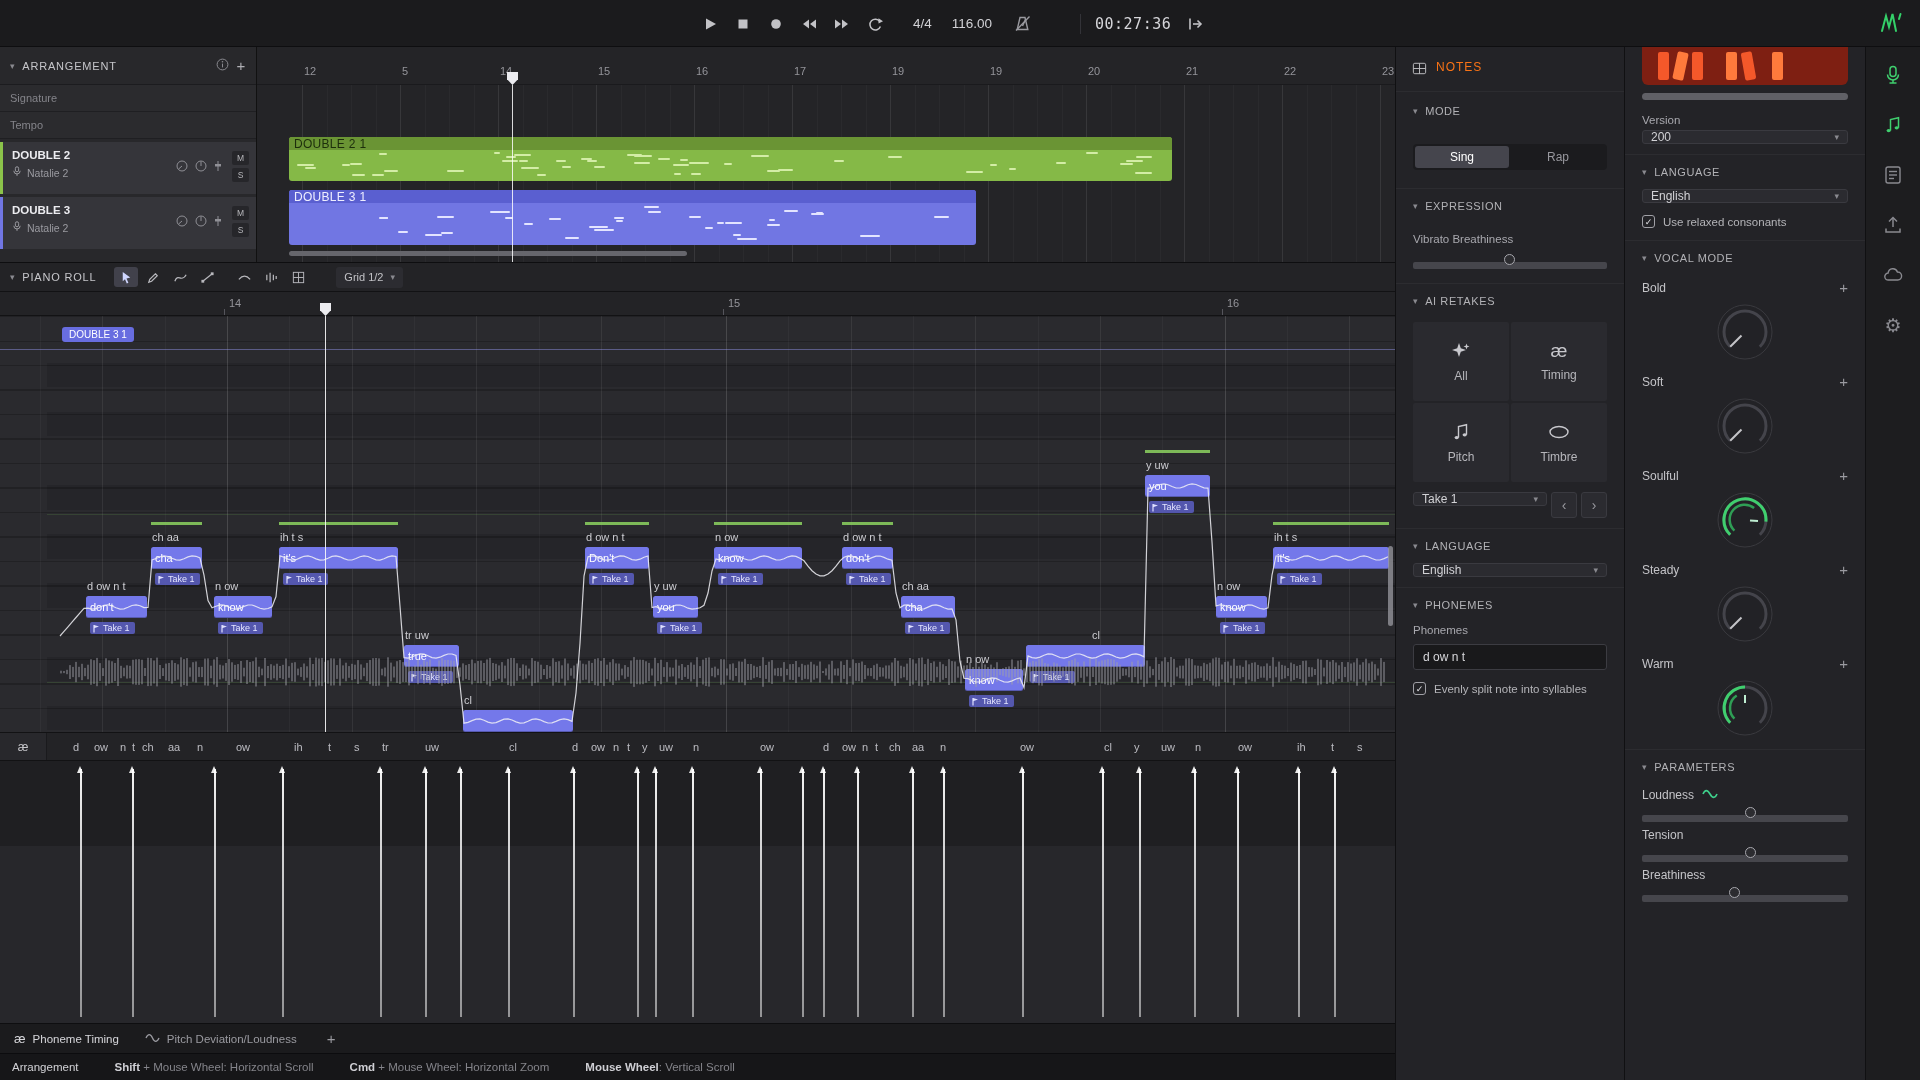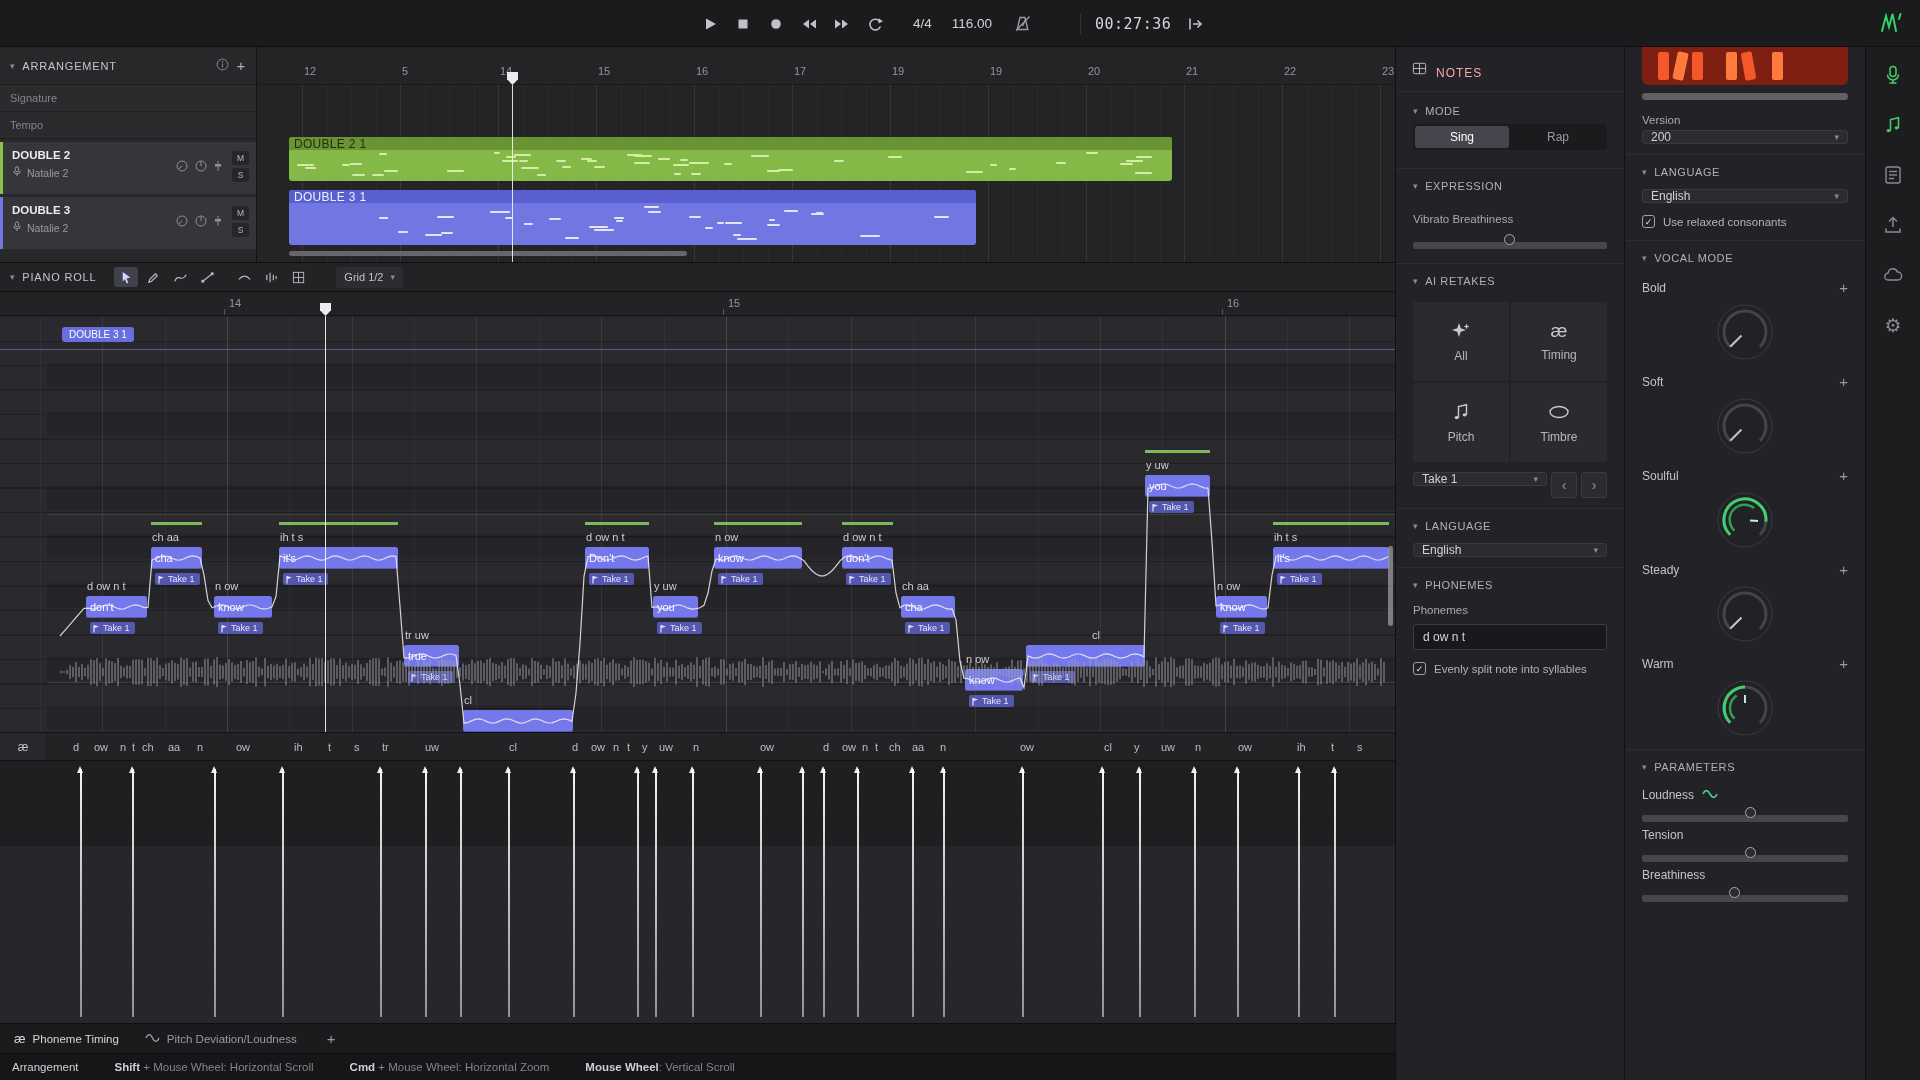--- a/index.html
+++ b/index.html
@@ -96,24 +96,24 @@
   .tab-add{color:#9a9aa0;font-size:15px;margin-left:4px}
 
   .statusbar{flex:0 0 27px;background:#161618;border-top:1px solid #0c0c0e;display:flex;align-items:center;gap:36px;padding:0 12px;font-size:11.5px}
   .sb-mode{color:#d2d2d6}
   .sb-hint{color:#84848a}
   .sb-hint b{color:#cfcfd4;font-weight:bold}
 
   
   .notes-panel{flex:0 0 229px;background:#232327;border-left:1px solid #101012;overflow:hidden;display:flex;flex-direction:column}
   .voice-panel{flex:0 0 241px;background:#232327;border-left:1px solid #101012;overflow:hidden}
-  .panel-header{display:flex;align-items:flex-end;gap:8px;padding:13px 15px 11px;font-size:12px;letter-spacing:1px;color:#fca5a5;border-bottom:1px solid #2c2c30}
+  .panel-header{display:flex;align-items:flex-start;gap:8px;padding:13px 15px 11px;font-size:12px;letter-spacing:1px;color:#f97316;border-bottom:1px solid #2c2c30}
   .sec-head{display:flex;align-items:center;gap:7px;padding:11px 17px 7px;font-size:11px;letter-spacing:0.6px;color:#b2b2b6;border-top:1px solid #2c2c30;margin-top:10px}
   .sec-head.first{border-top:none;margin-top:2px}
-  .seg-toggle{display:flex;margin:0 17px 8px;background:#1b1b1e;border-radius:4px;padding:2px;gap:2px}
+  .seg-toggle{display:flex;margin:20px 17px 8px;background:#1b1b1e;border-radius:4px;padding:2px;gap:2px}
   .seg{flex:1;height:22px;border:none;background:transparent;color:#98989e;font-size:12px;border-radius:3px;font-family:inherit}
   .seg.active{background:#45454d;color:#fff}
   .xy-pad{position:relative;height:201px;margin:2px 17px 0;background:#1c1c1f;border-radius:3px}
   .xy-corner{position:absolute;font-size:11.5px;color:#b8b8bc;padding:8px}
   .xy-v{position:absolute;left:50%;top:0;bottom:0;width:1px;background:rgba(255,255,255,.05)}
   .xy-h{position:absolute;top:50%;left:0;right:0;height:1px;background:rgba(255,255,255,.05)}
   .xy-handle{position:absolute;width:14px;height:14px;border:1.6px solid #e4e4e8;border-radius:50%;transform:translate(-50%,-50%)}
   .small-label{margin:14px 17px 4px;font-size:11.5px;color:#a8a8ae}
   .h-slider{position:relative;height:14px;margin:4px 17px 6px}
   .h-slider.inblock{margin:4px 0 6px}

